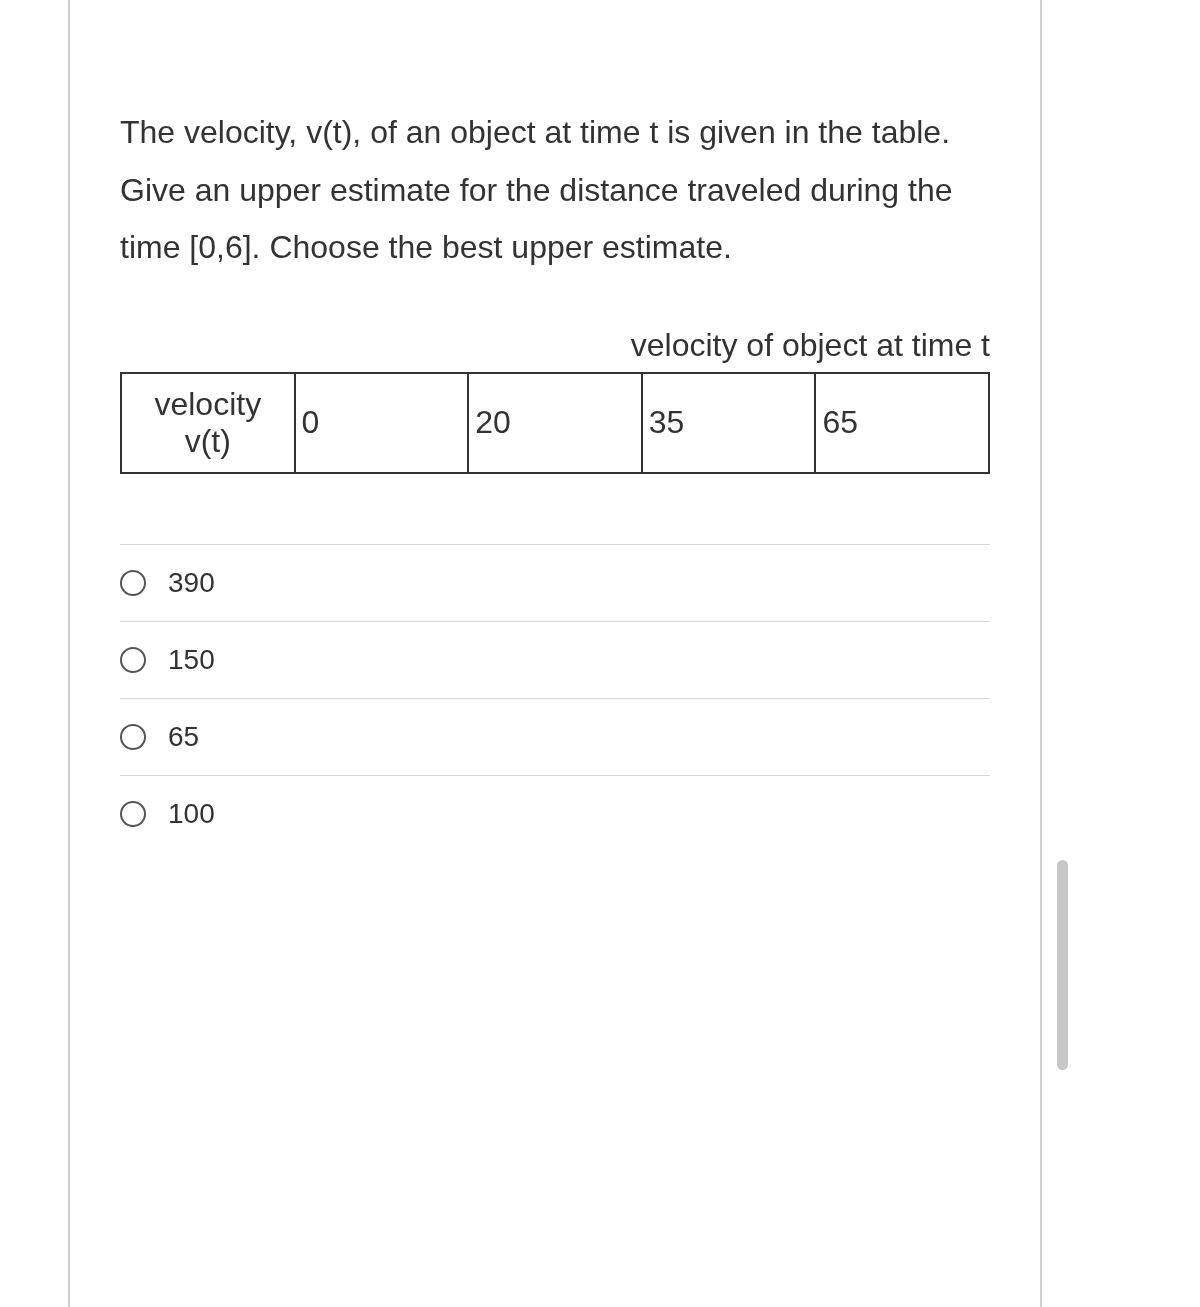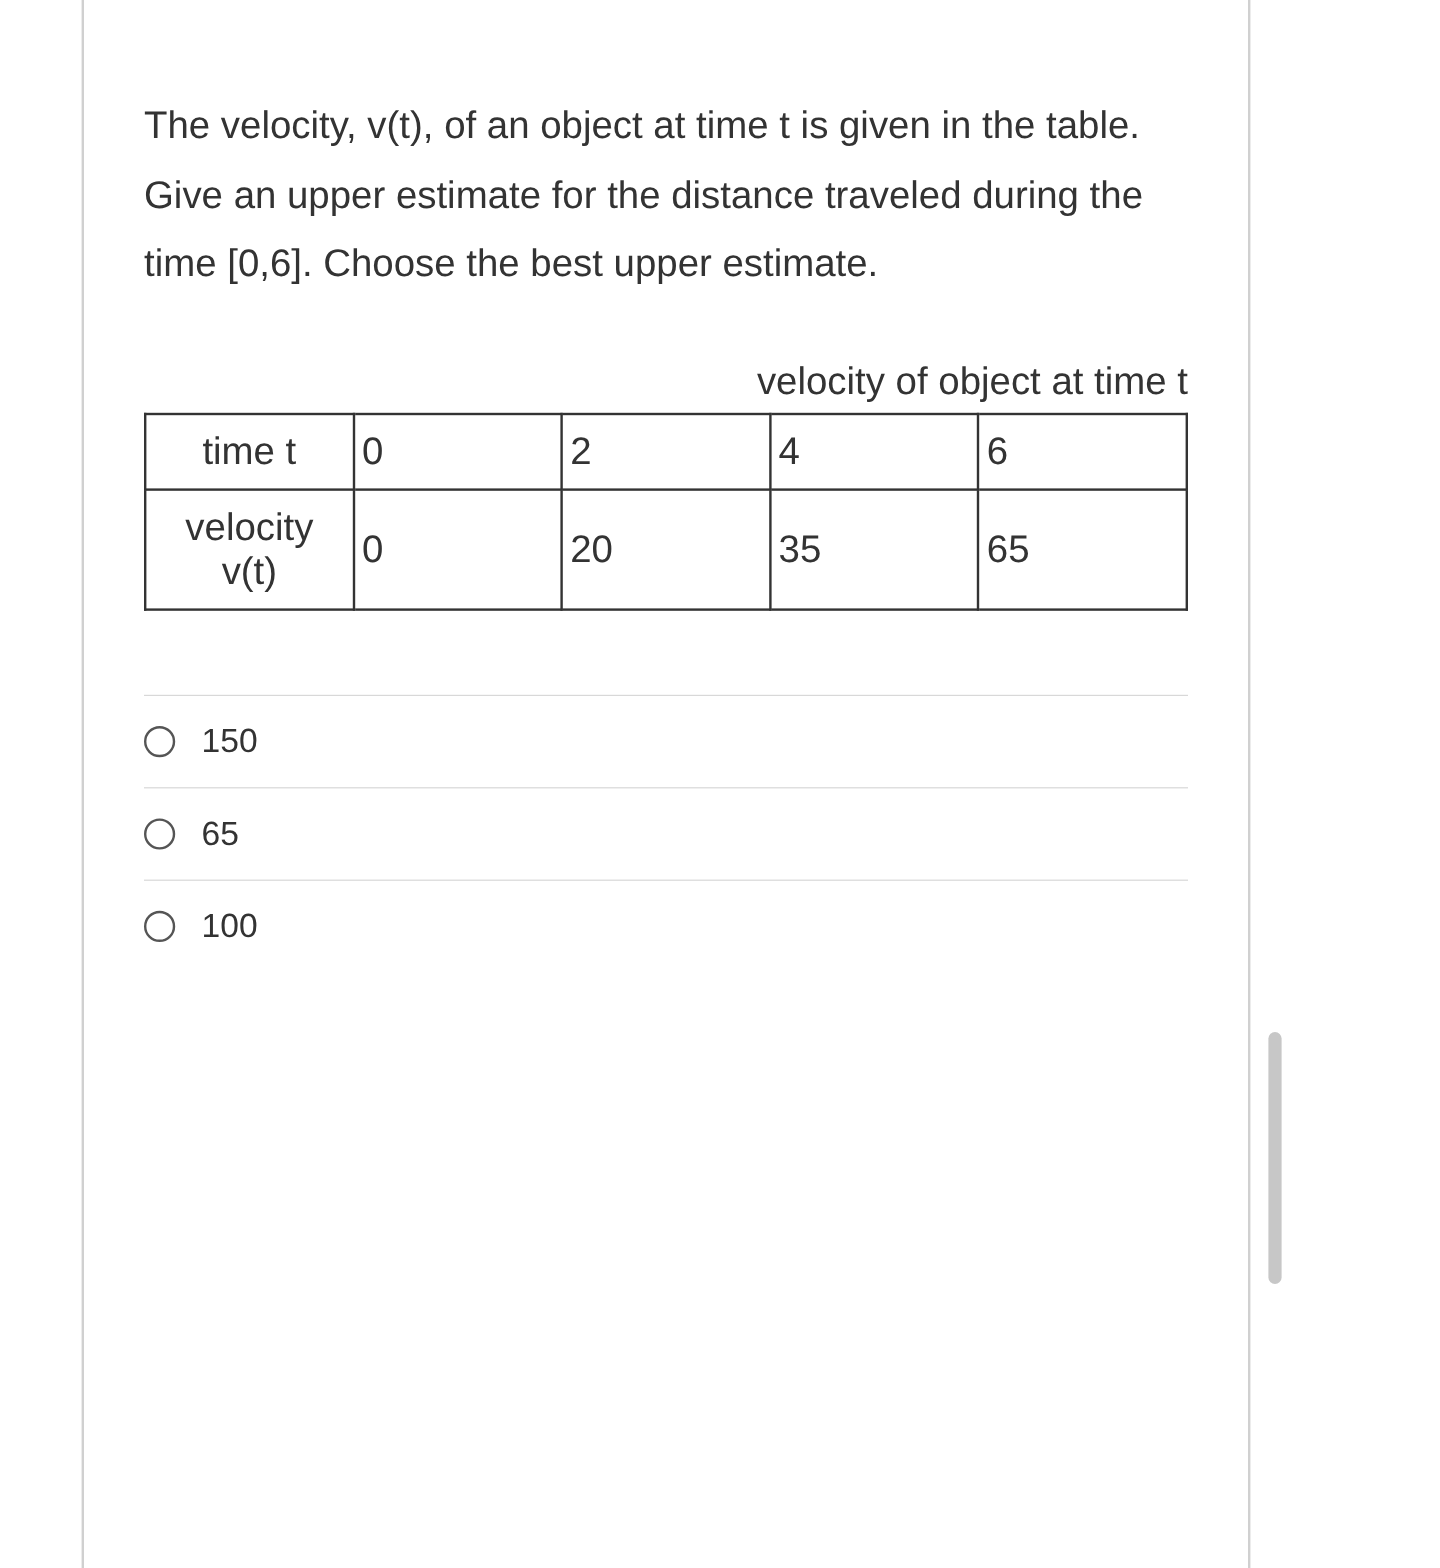--- a/index.html
+++ b/index.html
@@ -13,21 +13,21 @@
       width: 1200px;
       height: 1307px;
       position: relative;
     }
     .container {
       border-left: 2px solid #d0d0d0;
       border-right: 2px solid #d0d0d0;
       margin-left: 68px;
       margin-right: 158px;
       height: 100%;
-      padding: 76px 50px 0 50px;
+      padding: 104px 50px 0 50px;
     }
     .question-text {
       font-size: 32px;
       line-height: 1.8;
       color: #333333;
       font-weight: 300;
       margin-bottom: 50px;
     }
     .table-caption {
       text-align: right;
@@ -98,38 +98,35 @@
 <body>
 
 <div class="container">
 
   <p class="question-text">The velocity, v(t),  of an object at time t is given in the table.  Give an upper estimate for the distance traveled during the time [0,6]. Choose the best upper estimate.</p>
 
   <div class="table-caption">velocity of object at time t</div>
 
   <table class="data-table">
     <tbody>
-        <tr>
-      <td class="label-cell">time t</td>
-      <td class="data-cell">0</td>
-      <td class="data-cell">2</td>
-      <td class="data-cell">4</td>
-      <td class="data-cell">6</td>
-    </tr>
     <tr>
       <td class="label-cell">velocity v(t)</td>
       <td class="data-cell">0</td>
       <td class="data-cell">20</td>
       <td class="data-cell">35</td>
       <td class="data-cell">65</td>
     </tr>
   </tbody>
     </table>
 
   <div class="options">
+    <div class="option-row">
+      <span class="radio-circle"></span>
+      <span class="option-label">390</span>
+    </div>
     <div class="option-row">
       <span class="radio-circle"></span>
       <span class="option-label">150</span>
     </div>
     <div class="option-row">
       <span class="radio-circle"></span>
       <span class="option-label">65</span>
     </div>
     <div class="option-row">
       <span class="radio-circle"></span>

